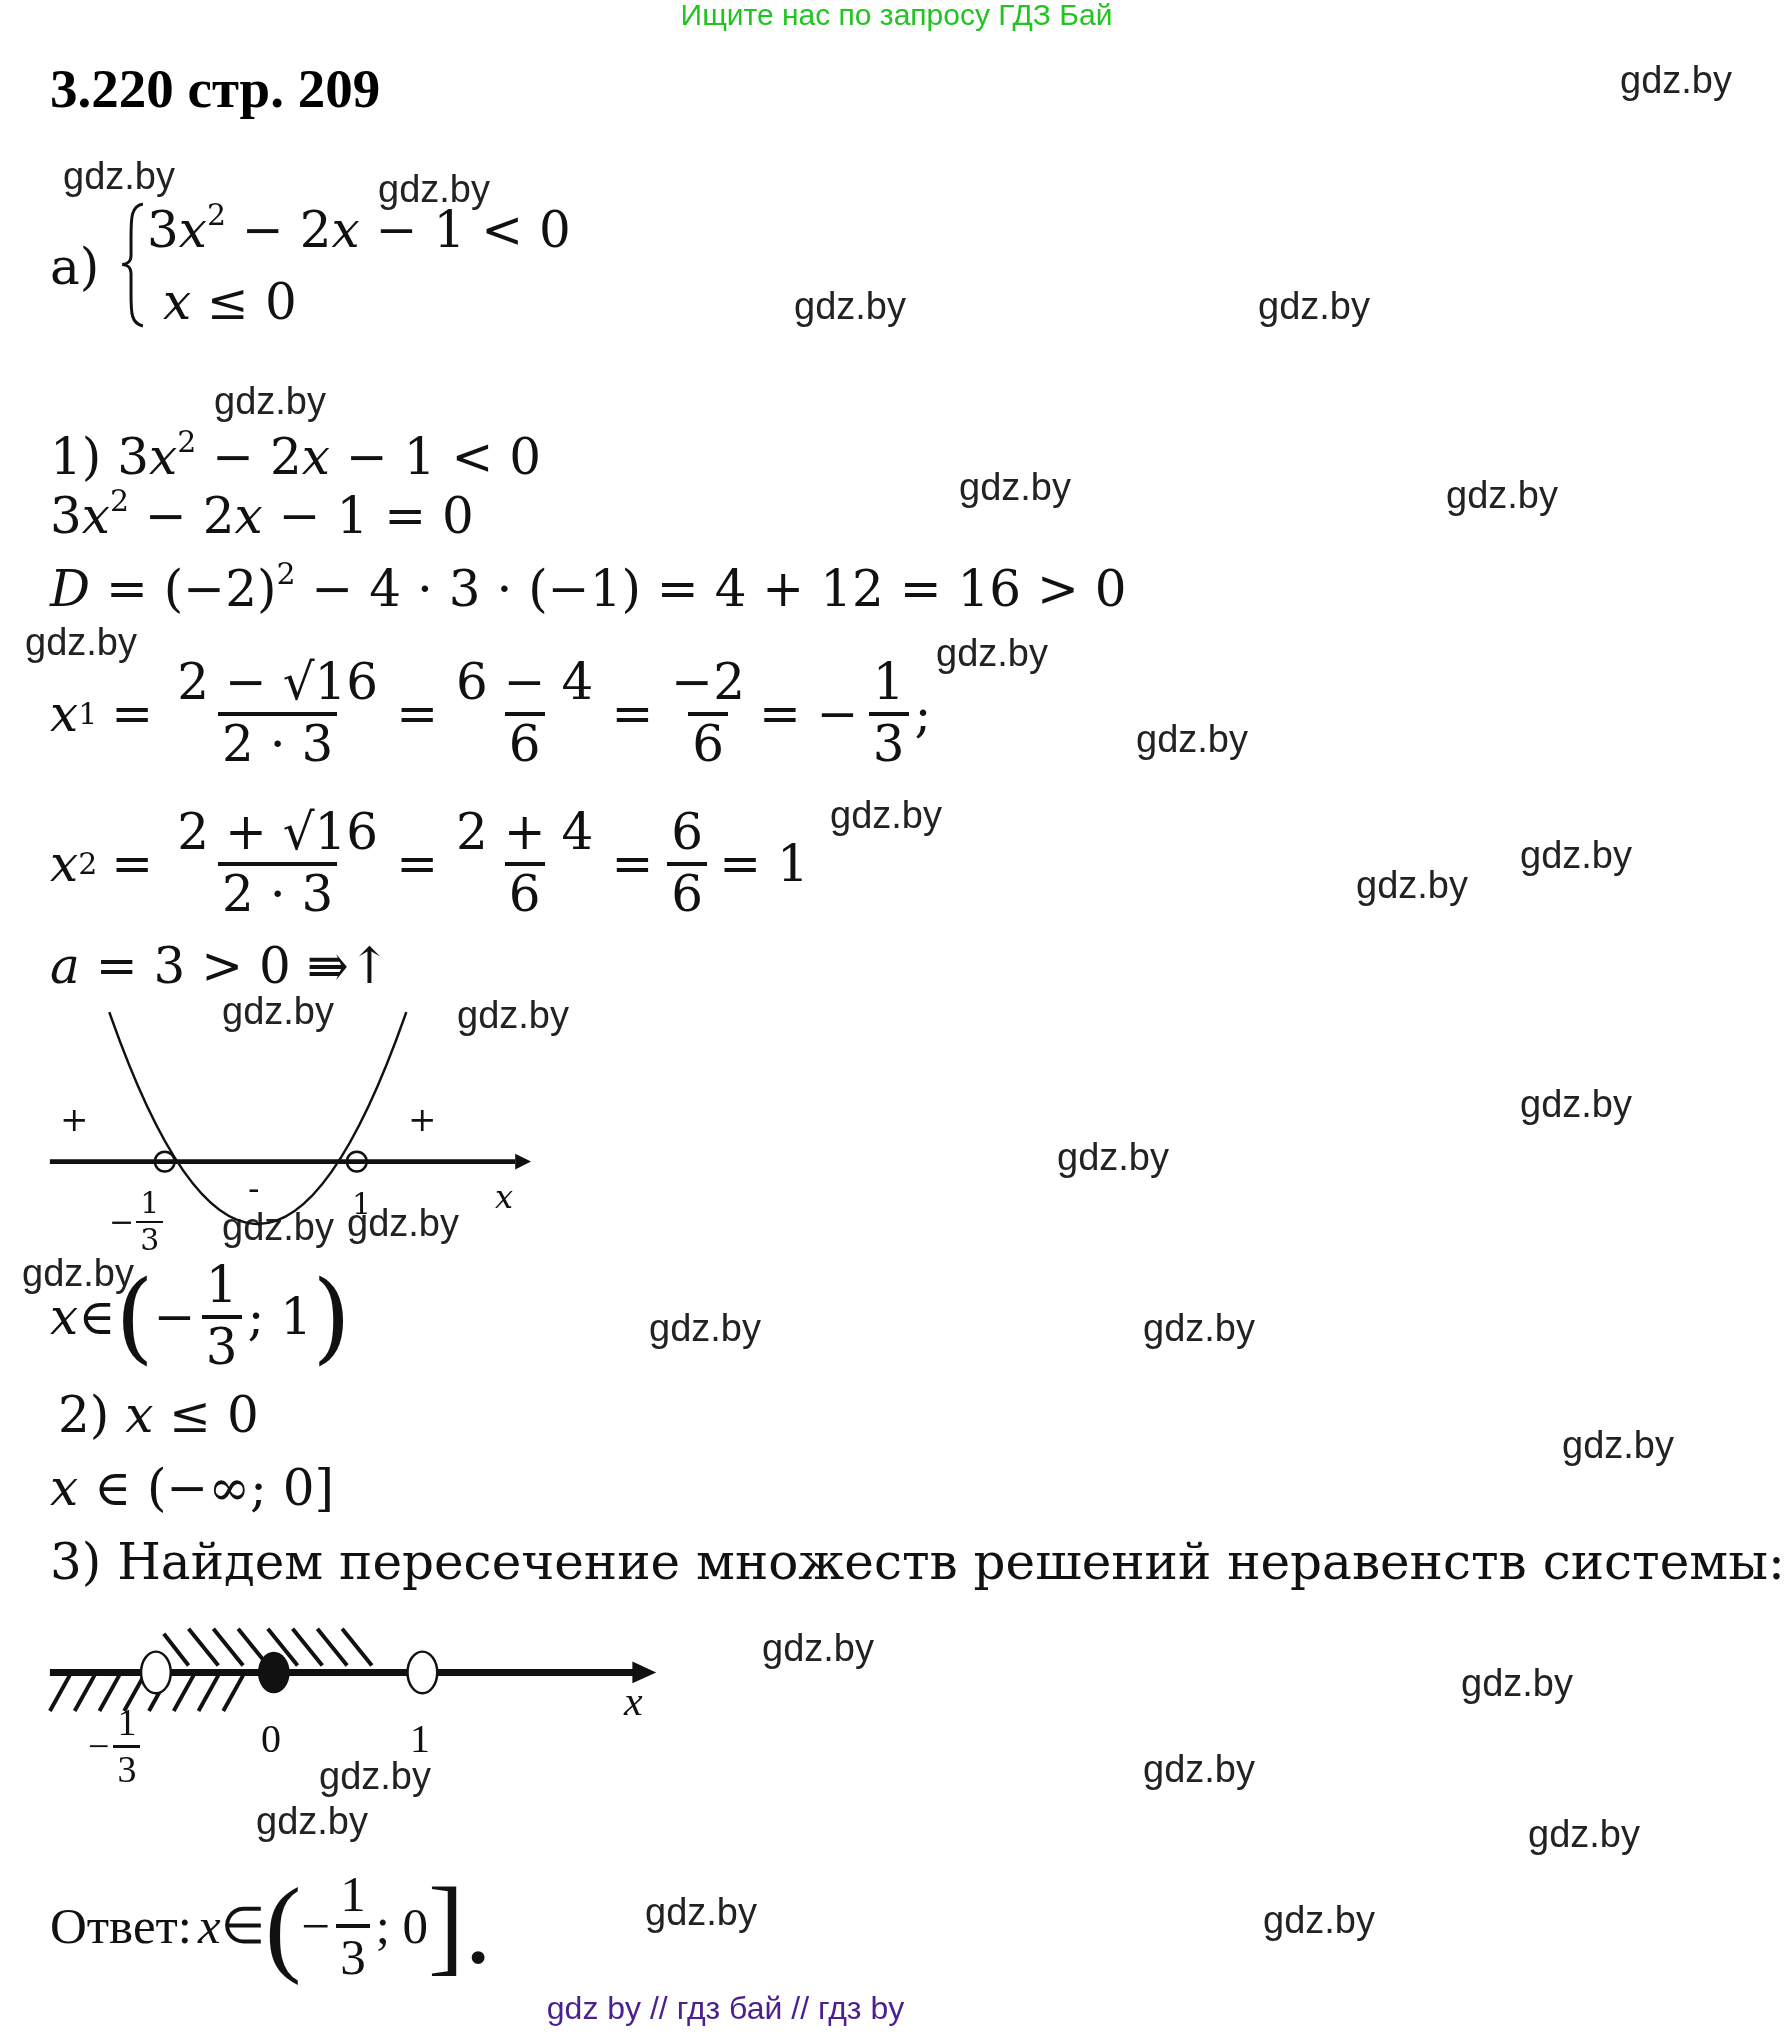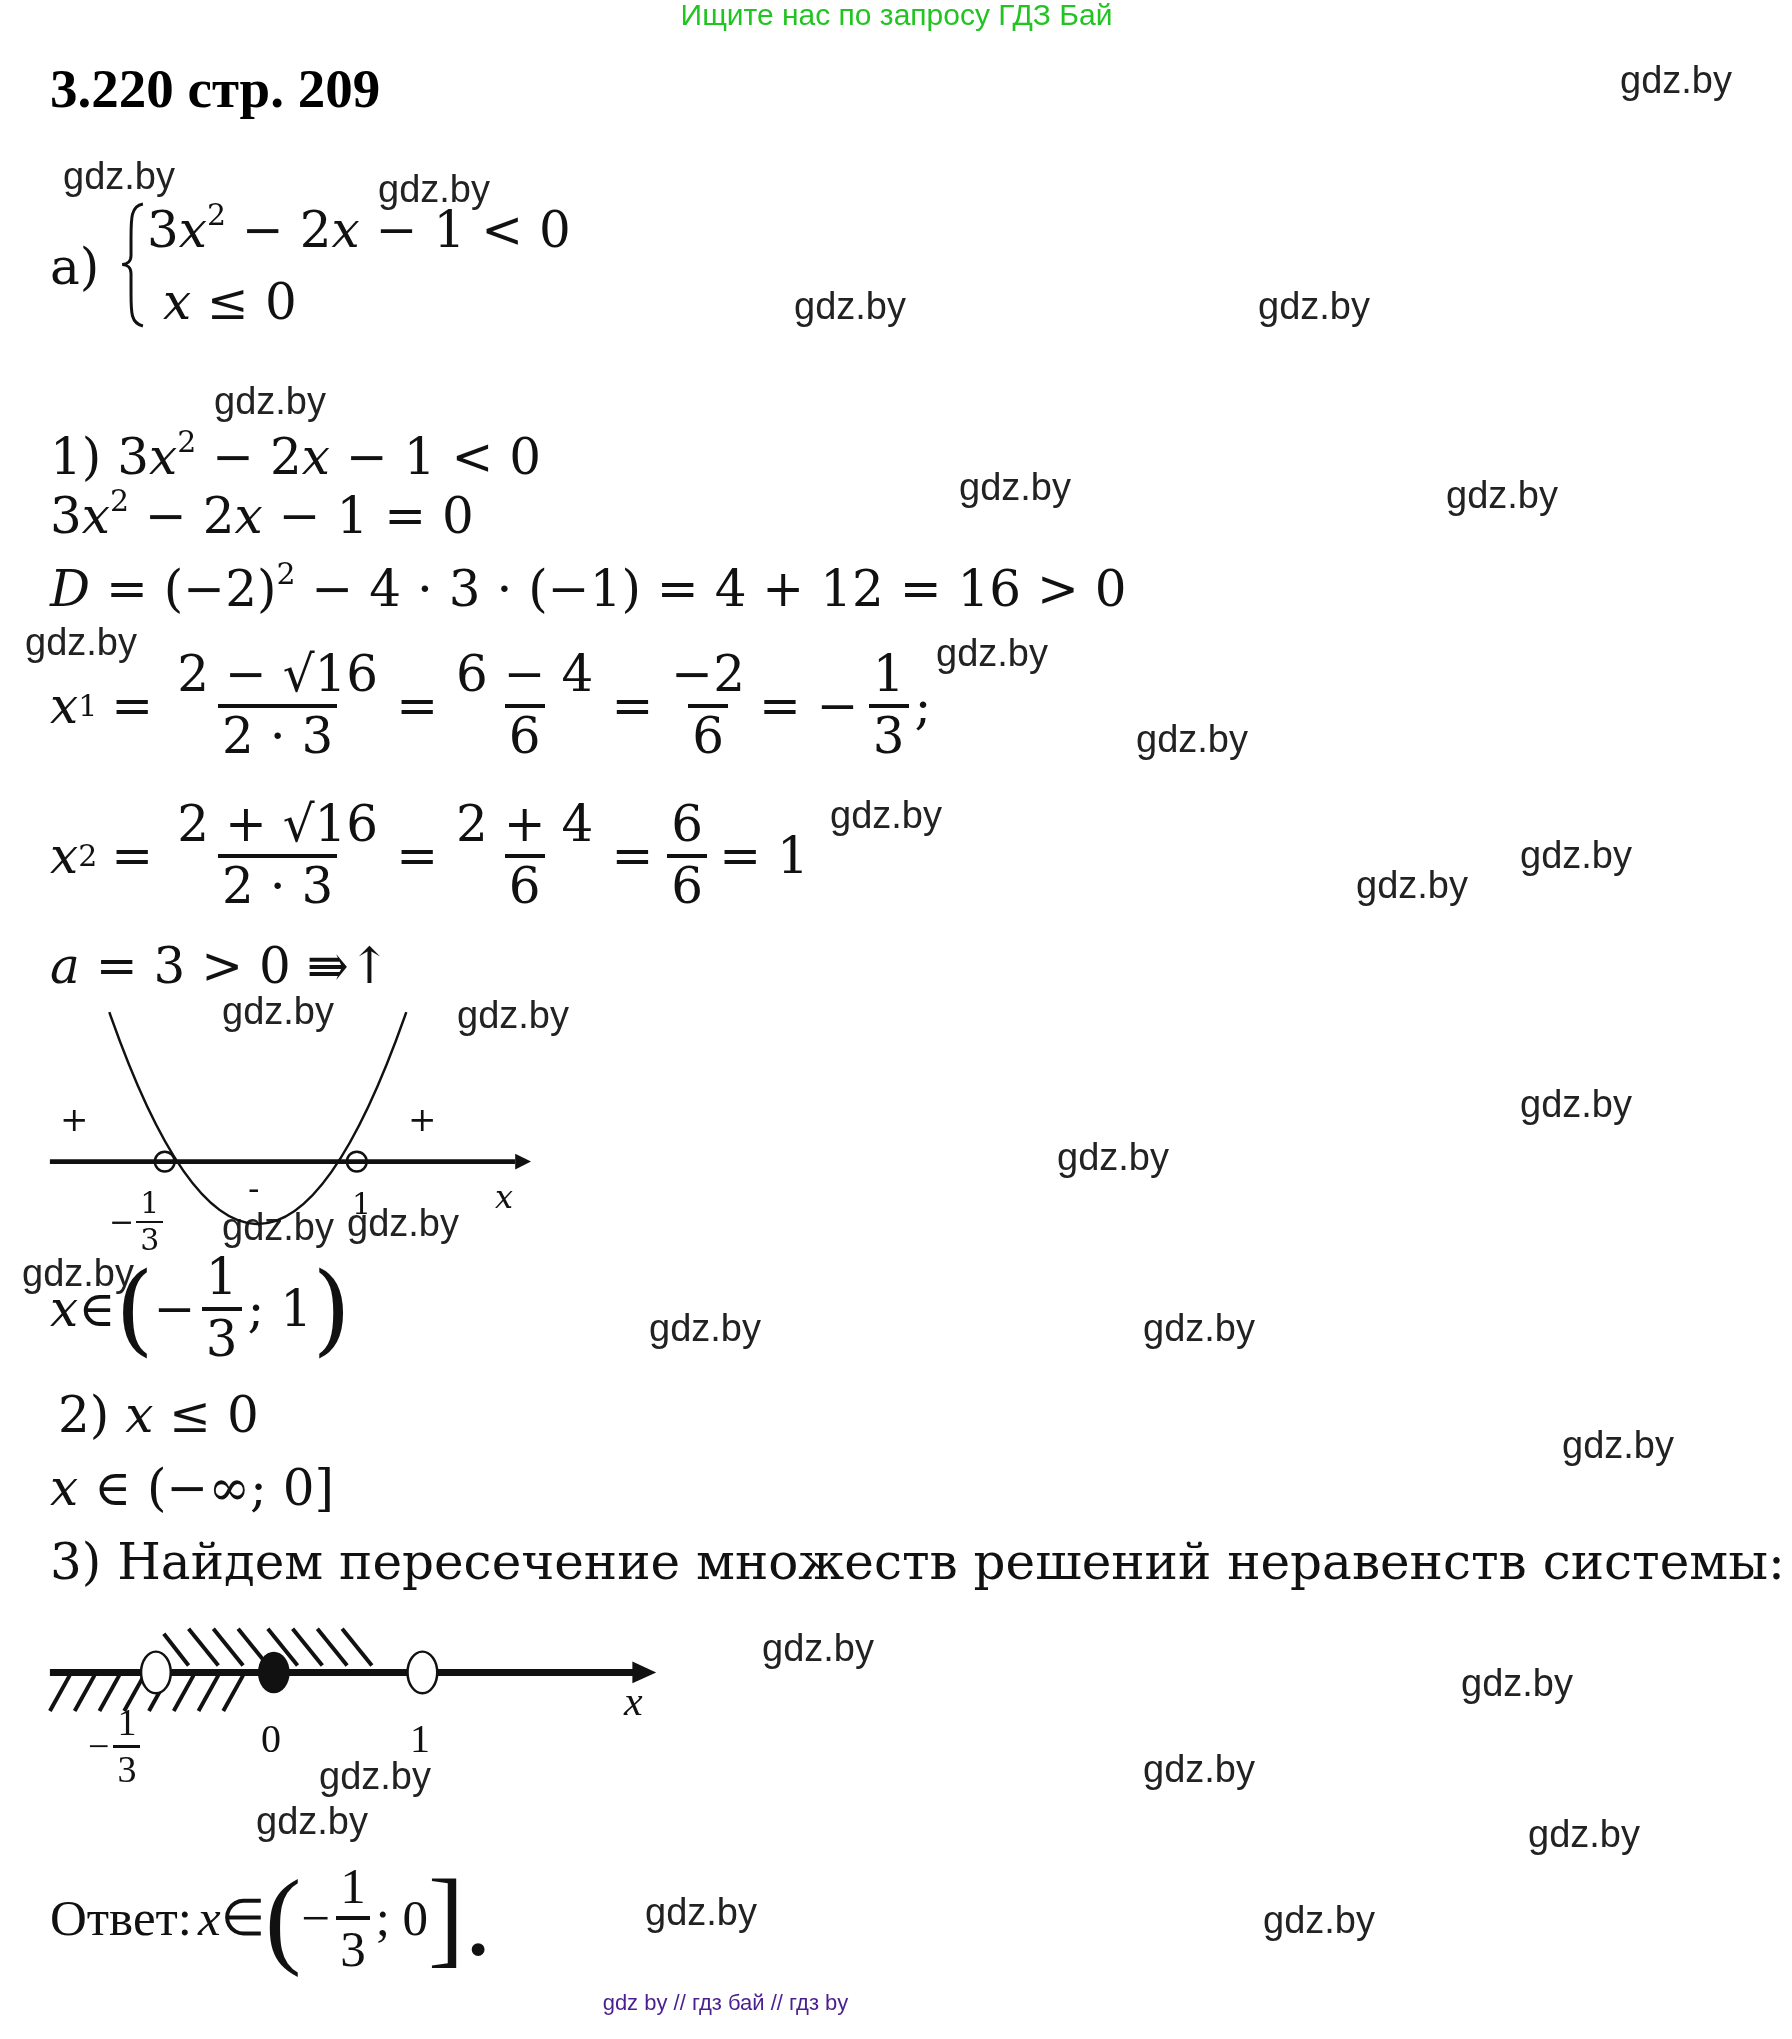--- a/index.html
+++ b/index.html
@@ -5,25 +5,25 @@
   html,body{margin:0;padding:0;background:#ffffff;}
   body{width:1793px;height:2039px;position:relative;overflow:hidden;font-family:"DejaVu Serif",serif;color:#111;}
   .abs{position:absolute;white-space:nowrap;}
   .top-banner{left:0;width:1793px;top:-2px;text-align:center;font-family:"Liberation Sans",sans-serif;font-size:30px;color:#22c422;}
   .title{left:50px;top:57px;font-family:"Liberation Serif",serif;font-weight:bold;font-size:55px;color:#000;}
   .wm{font-family:"Liberation Sans",sans-serif;font-size:38px;color:#222;}
   .math{font-family:"DejaVu Serif",serif;font-size:50px;color:#111;}
   .mi{font-style:italic;}
   sup{font-size:0.6em;vertical-align:0.75em;line-height:0;}
   sub{font-size:0.6em;vertical-align:-0.35em;line-height:0;}
-  .frac{display:inline-flex;flex-direction:column;align-items:center;vertical-align:middle;margin:4px 6px;}
+  .frac{display:inline-flex;flex-direction:column;align-items:center;vertical-align:middle;margin:12px 6px;}
   .frac .num{padding:0 4px;line-height:1.15;}
   .frac .den{padding:0 4px;border-top:4px solid #111;line-height:1.15;}
   .big-paren{font-size:119px;line-height:1;vertical-align:middle;font-weight:100;}
-  .footer{left:0;width:1451px;top:1990px;text-align:center;font-family:"Liberation Sans",sans-serif;font-size:22px;color:#4b1f8f;}
+  .footer{left:0;width:1451px;top:1990px;text-align:center;font-family:"Liberation Sans",sans-serif;font-size:32px;color:#4b1f8f;}
   .answer-word{font-family:"Liberation Serif",serif;}
 </style>
 </head>
 <body>
 
 <div class="abs top-banner">Ищите нас по запросу ГДЗ Бай</div>
 <div class="abs title">3.220 стр. 209</div>
 
 <div class="abs wm" style="left:1620px;top:59px">gdz.by</div>
 <div class="abs wm" style="left:63px;top:155px">gdz.by</div>

